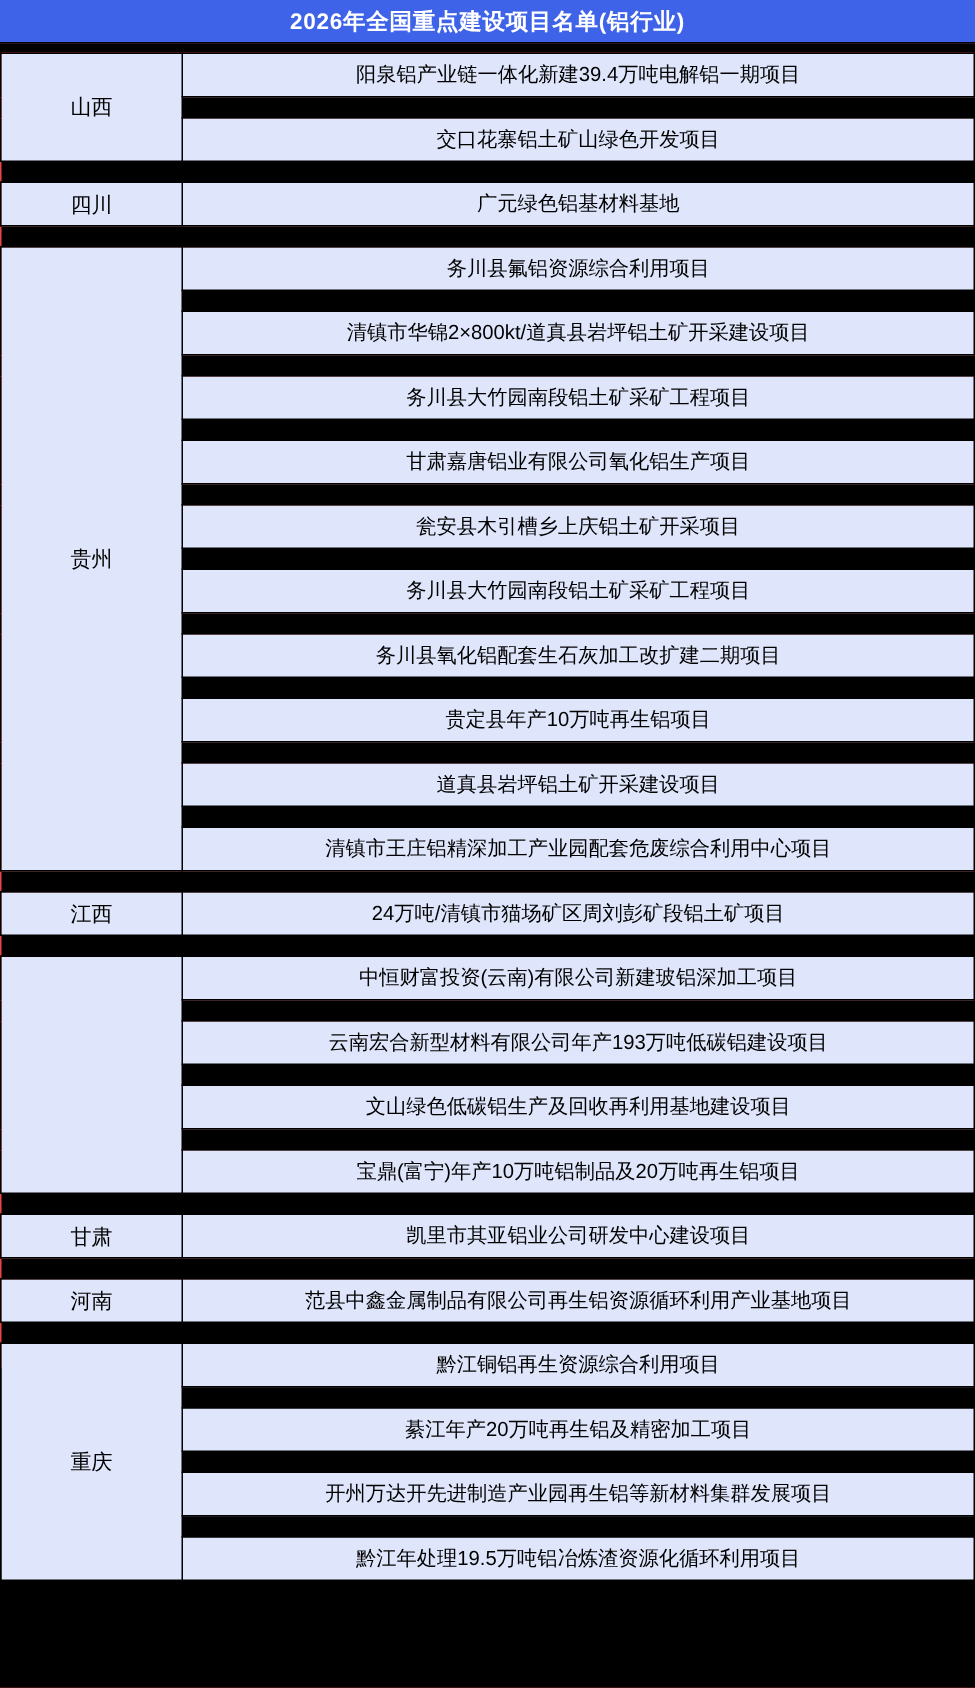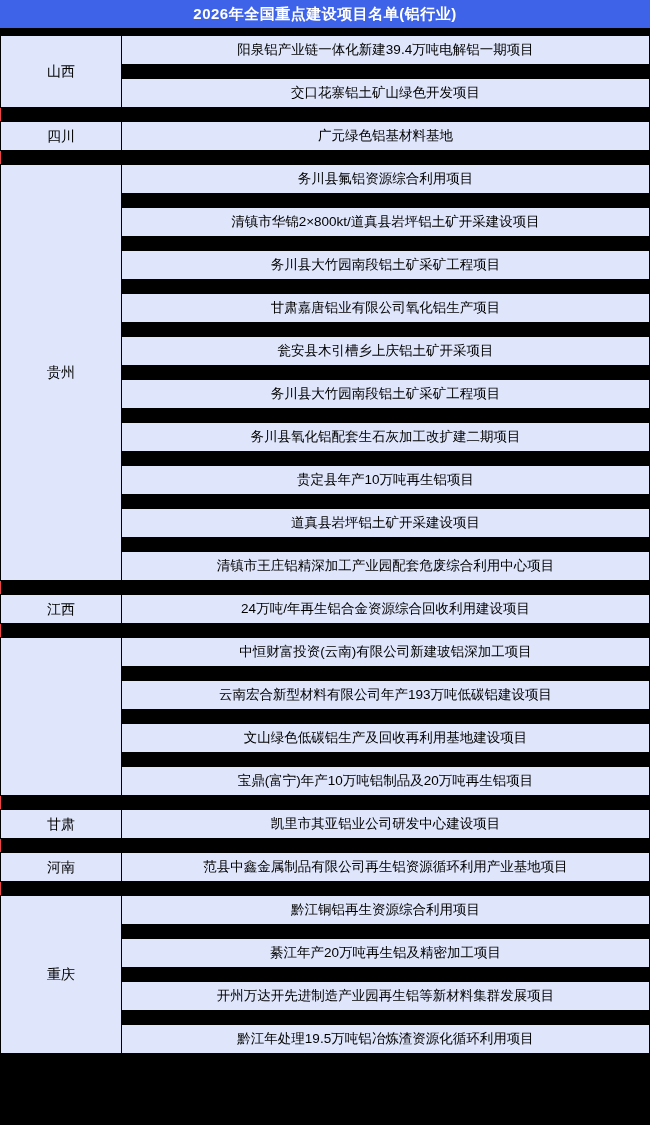--- a/index.html
+++ b/index.html
@@ -164,21 +164,21 @@
         </tr>
         <tr>
           <td class="proj">清镇市王庄铝精深加工产业园配套危废综合利用中心项目</td>
         </tr>
         <tr class="gap">
           <td></td>
           <td></td>
         </tr>
         <tr>
           <td class="prov" rowspan="1">江西</td>
-          <td class="proj">24万吨/年再生铝合金资源综合回收利用建设项目</td>
+          <td class="proj">24万吨/清镇市猫场矿区周刘彭矿段铝土矿项目</td>
         </tr>
         <tr class="gap">
           <td></td>
           <td></td>
         </tr>
         <tr>
           <td class="prov" rowspan="7"></td>
           <td class="proj">中恒财富投资(云南)有限公司新建玻铝深加工项目</td>
         </tr>
         <tr class="gap">

